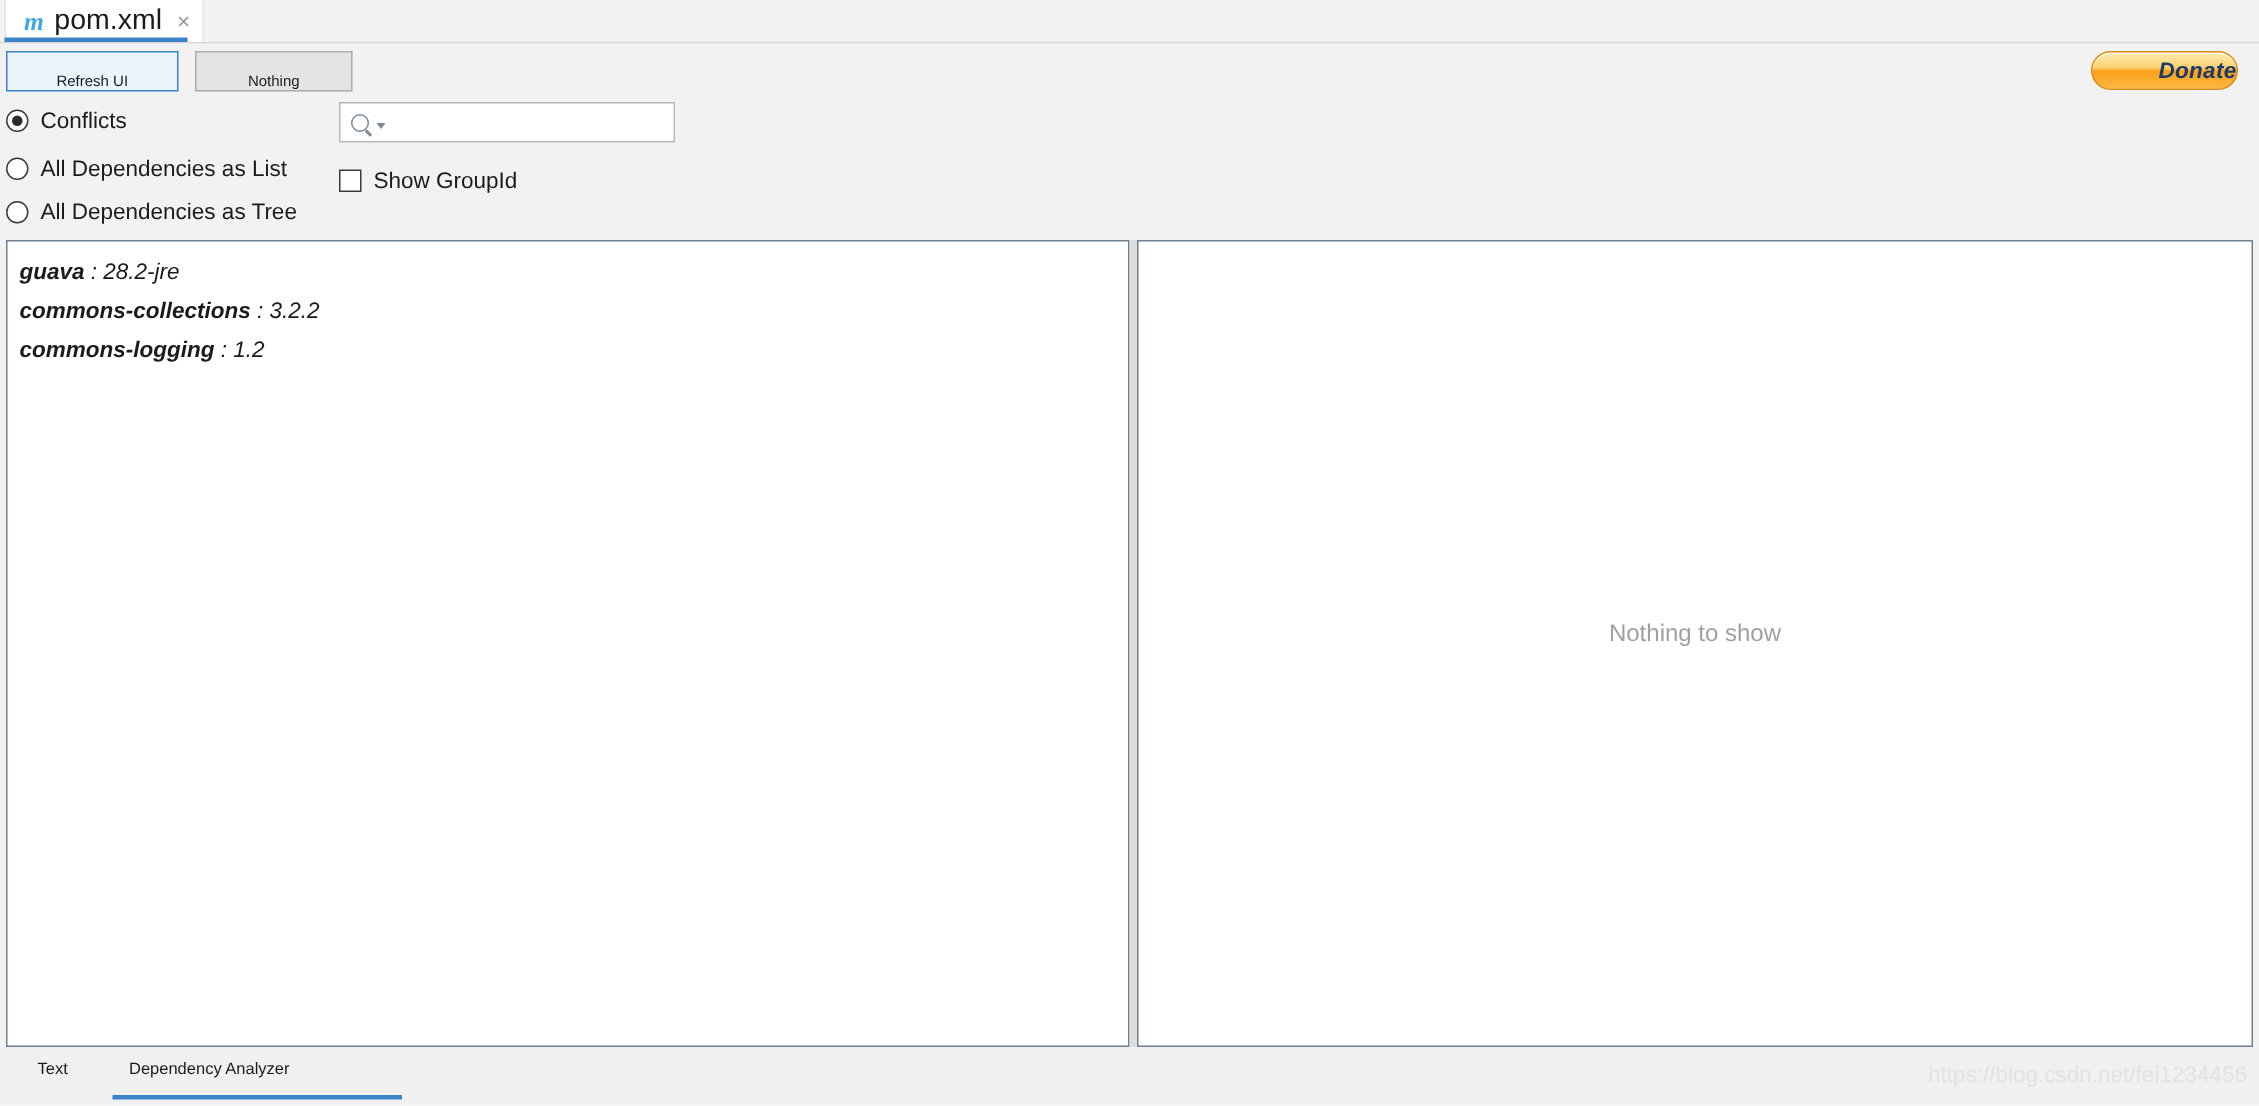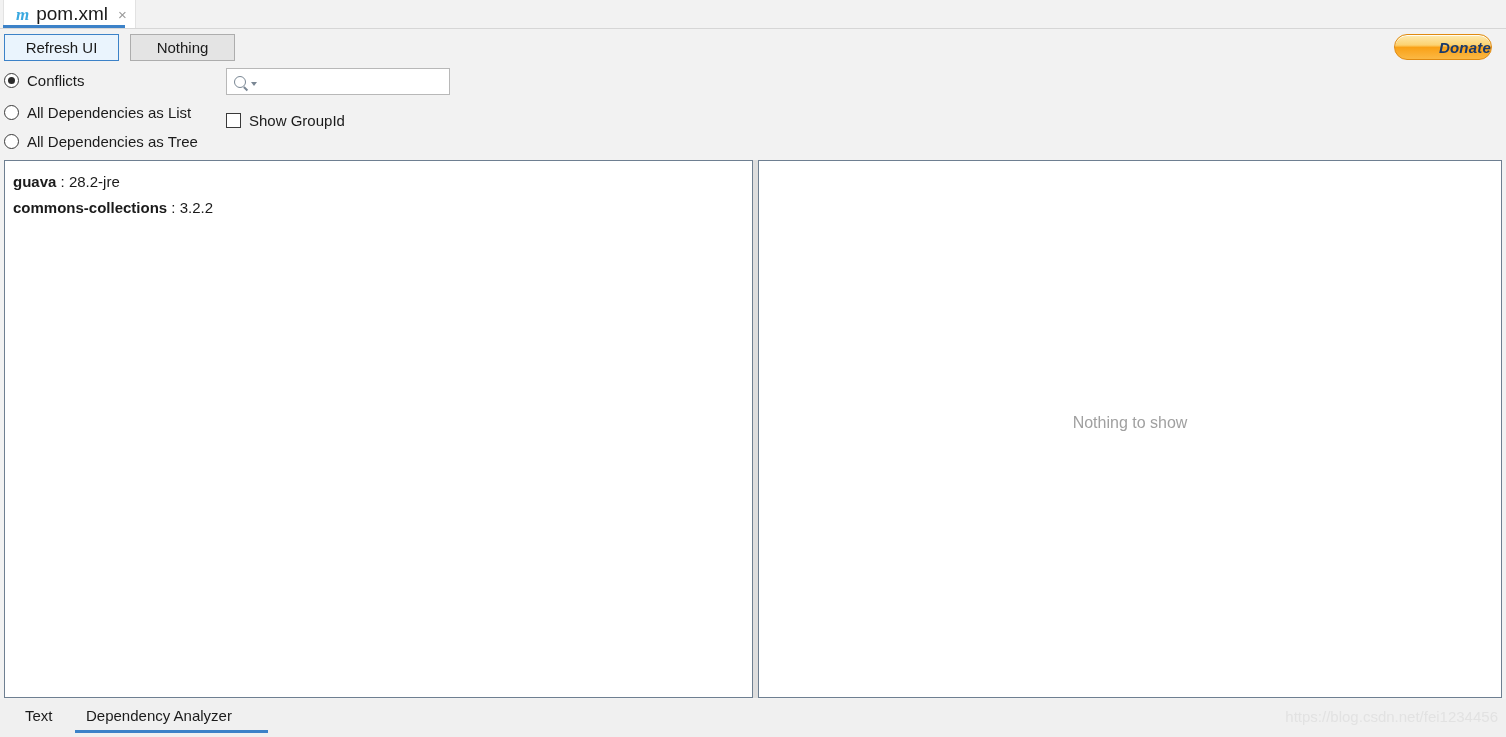--- a/index.html
+++ b/index.html
@@ -81,24 +81,24 @@
     position: absolute;
     left: 0; top: 29px;
     width: 1506px;
     height: 37px;
     background: #f2f2f2;
   }
   .btn {
     position: absolute;
     top: 5px;
     height: 27px;
-    font-size: 15px;
-    color: #1b1b1b;
-    display: flex;
-    align-items: center;
+    font-size: 10px;
+    color: #1b1b1b;
+    display: flex;
+    align-items: flex-end;
     justify-content: center;
     white-space: nowrap;
   }
   .btn-refresh {
     left: 4px;
     width: 115px;
     background: #eaf4fd;
     border: 1px solid #3c82c8;
   }
   .btn-reimport {
@@ -226,20 +226,21 @@
 
   .splitter {
     position: absolute;
     left: 753px; top: 160px;
     width: 5px; height: 538px;
     background: #dedede;
   }
 
   .deplist {
     padding: 8px 4px 0 8px;
+    font-style: italic;
   }
   .depitem {
     font-size: 15px;
     color: #1b1b1b;
     line-height: 26px;
     white-space: nowrap;
   }
   .depitem .aid { font-weight: bold; }
   .depitem .sep { font-weight: normal; }
   .depitem .ver { font-weight: normal; }
@@ -260,21 +261,21 @@
   .bottombar {
     position: absolute;
     left: 0; top: 699px;
     width: 1506px;
     height: 38px;
     background: #f0f0f0;
   }
   .btab {
     position: absolute;
     top: 8px;
-    font-size: 15px;
+    font-size: 11px;
     color: #1b1b1b;
     white-space: nowrap;
   }
   .btab-text  { left: 25px; }
   .btab-dep   { left: 86px; }
   .btab-underline {
     position: absolute;
     left: 75px; top: 31px;
     width: 193px;
     height: 3px;
@@ -349,20 +350,23 @@
     <div class="deplist">
 
       <div class="depitem">
         <span class="aid">guava</span><span class="sep"> : </span><span class="ver">28.2-jre</span>
       </div>
 
       <div class="depitem">
         <span class="aid">commons-collections</span><span class="sep"> : </span><span class="ver">3.2.2</span>
       </div>
 
+      <div class="depitem">
+        <span class="aid">commons-logging</span><span class="sep"> : </span><span class="ver">1.2</span>
+      </div>
 
     </div>
   </div>
 
   <div class="splitter"></div>
 
   <div class="panel panel-right">
     <div class="empty-msg">
       <span class="empty-msg-inner">Nothing to show</span>
     </div>

